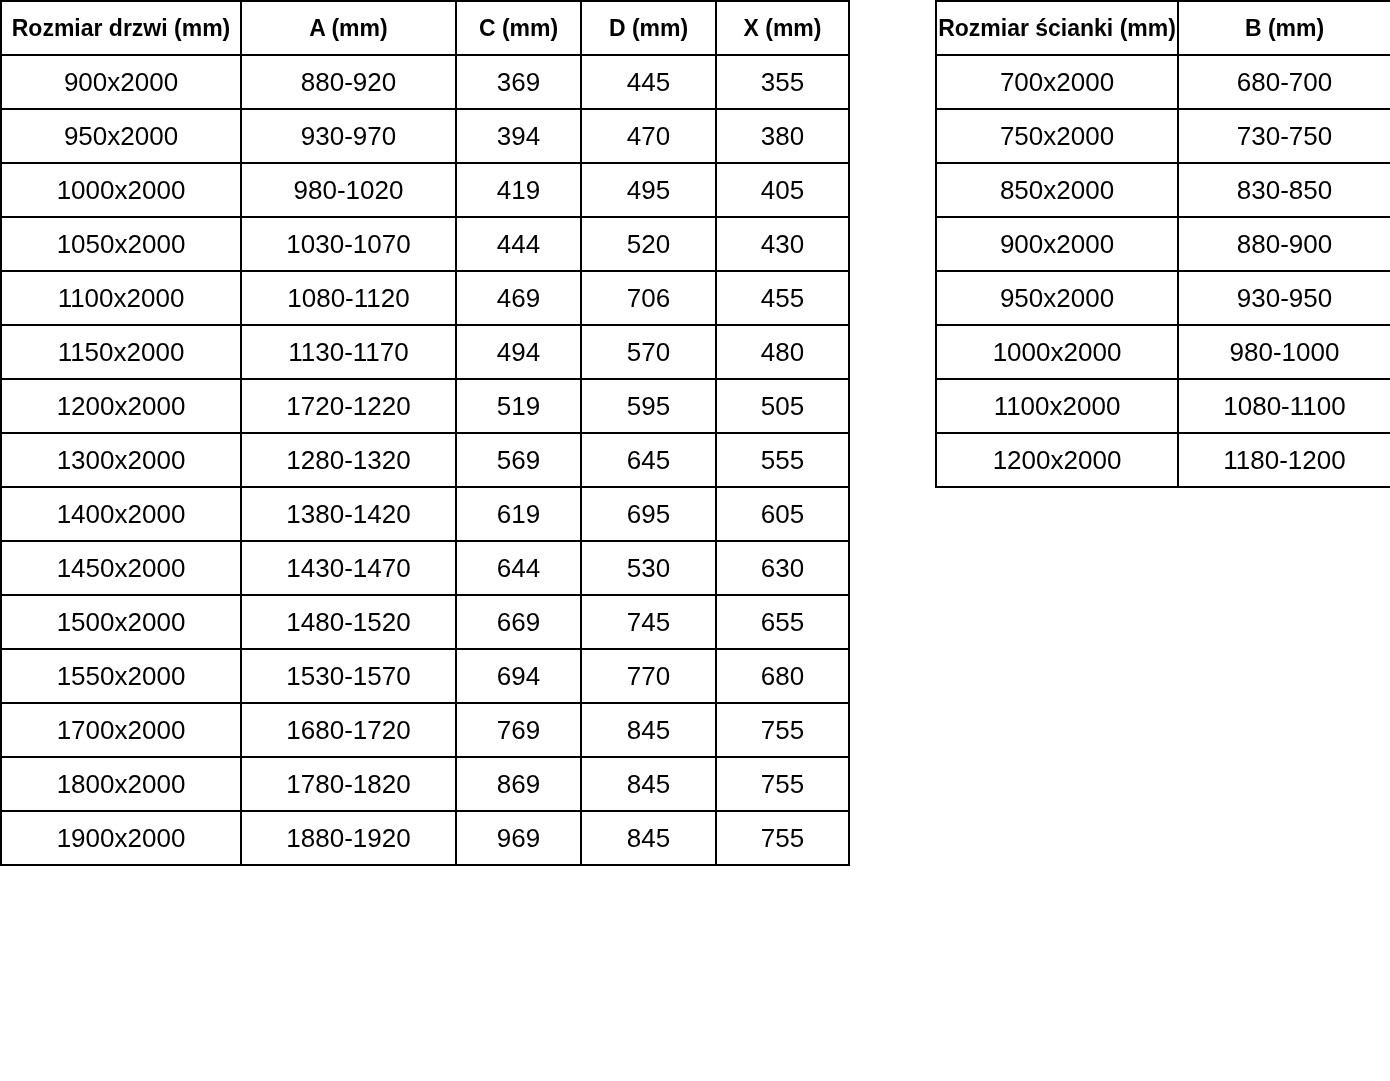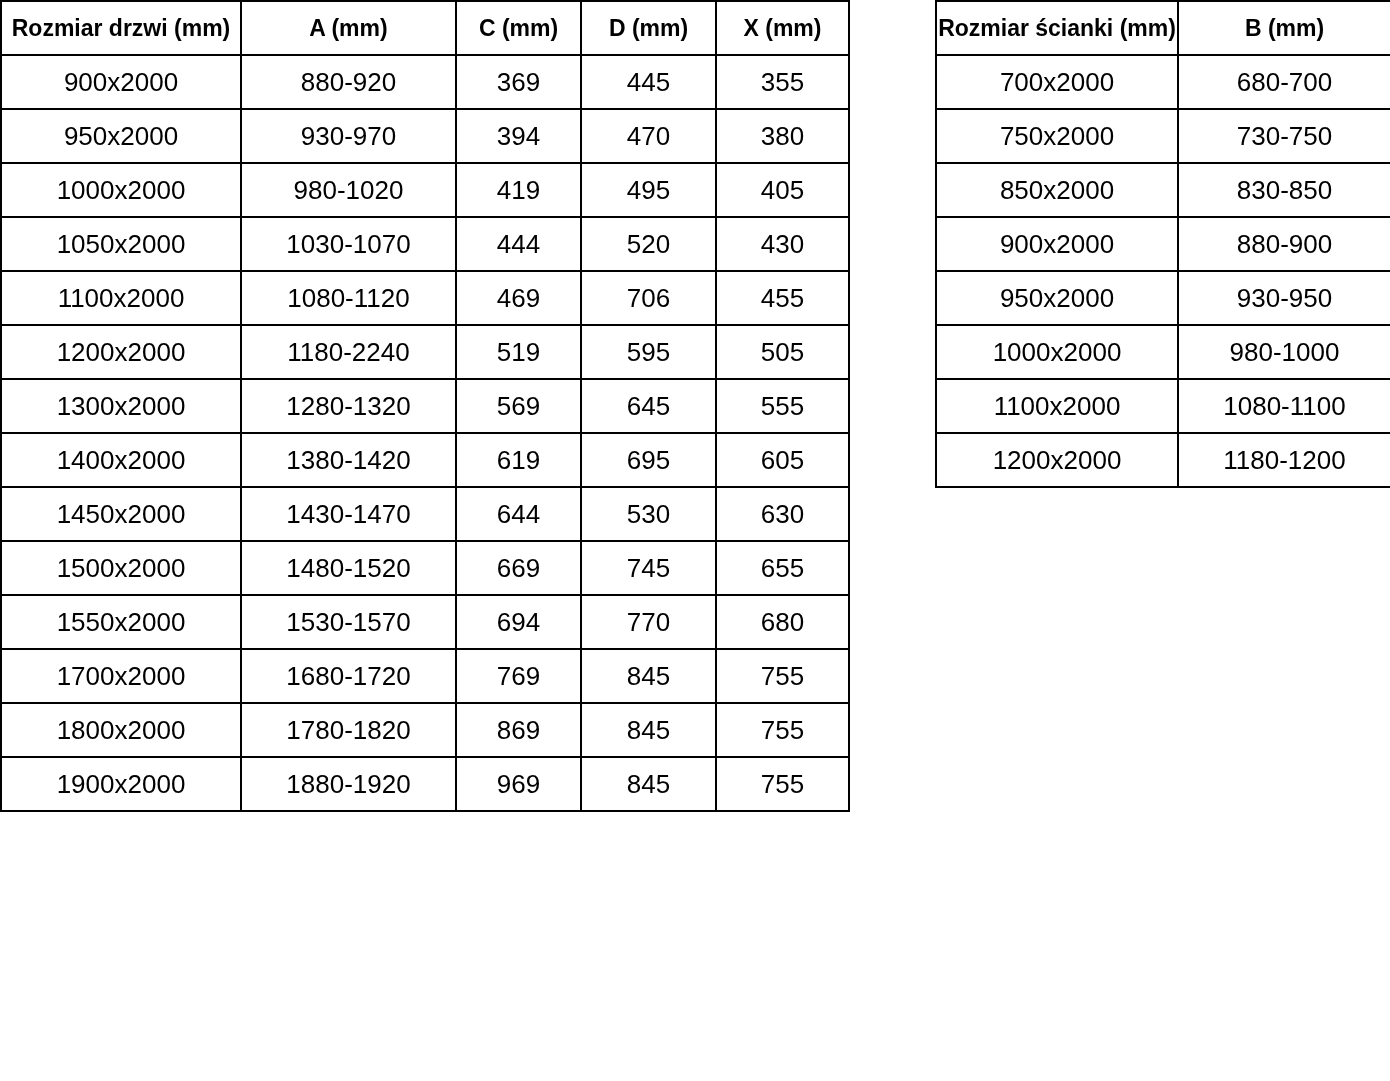--- a/index.html
+++ b/index.html
@@ -93,22 +93,29 @@
           <td>430</td>
         </tr>
         <tr>
           <td>1100x2000</td>
           <td>1080-1120</td>
           <td>469</td>
           <td>706</td>
           <td>455</td>
         </tr>
         <tr>
+          <td>1150x2000</td>
+          <td>1130-1170</td>
+          <td>494</td>
+          <td>570</td>
+          <td>480</td>
+        </tr>
+        <tr>
           <td>1200x2000</td>
-          <td>1180-2240</td>
+          <td>1720-1220</td>
           <td>519</td>
           <td>595</td>
           <td>505</td>
         </tr>
         <tr>
           <td>1300x2000</td>
           <td>1280-1320</td>
           <td>569</td>
           <td>645</td>
           <td>555</td>

